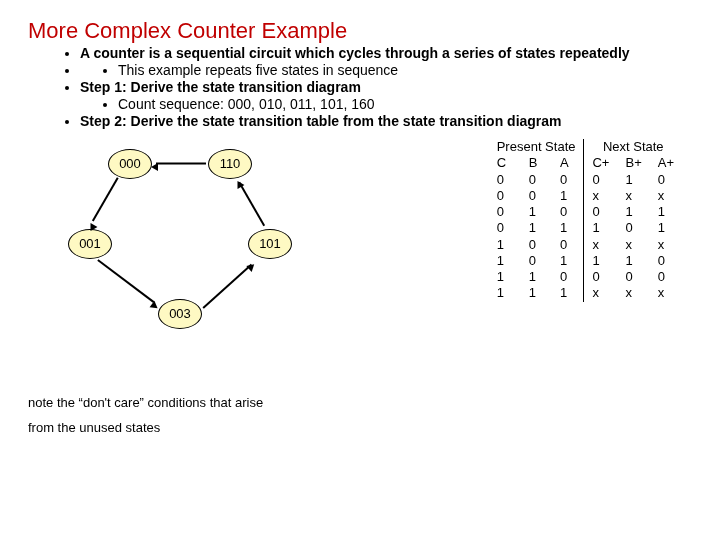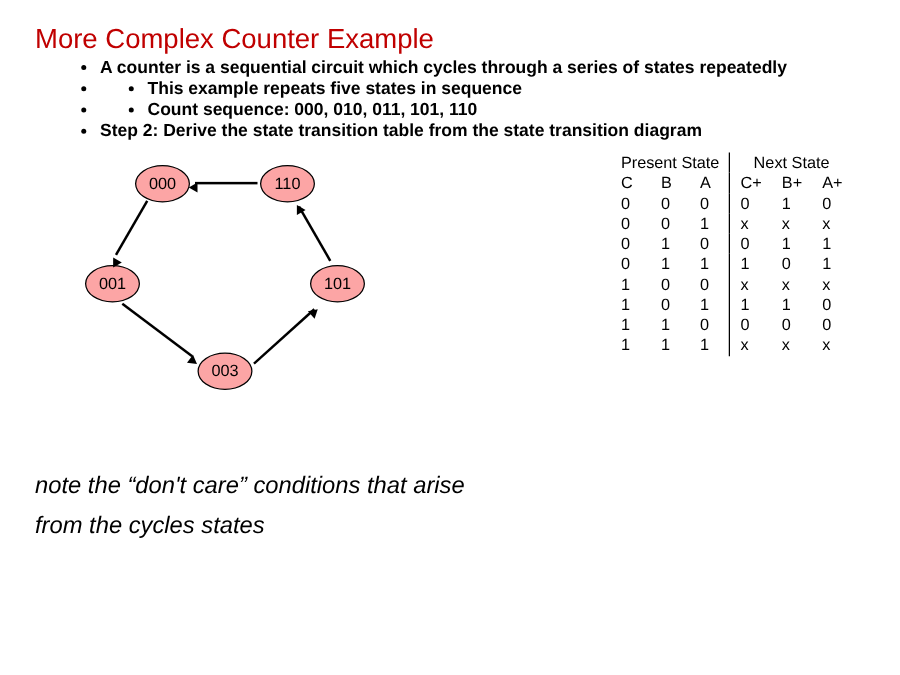--- a/index.html
+++ b/index.html
@@ -20,21 +20,21 @@
   }
   ul.bullets {
     margin: 0 0 10px 0;
     padding-left: 40px;
     font-weight: bold;
   }
   ul.bullets li { margin: 1px 12px; }
   ul.sub {
     list-style: disc;
     padding-left: 26px;
-    font-weight: bold;
+    font-weight: normal;
   }
   .mid {
     position: relative;
     height: 250px;
   }
   .diagram {
     position: absolute;
     left: 10px;
     top: 0;
     width: 280px;
@@ -42,21 +42,21 @@
   }
   .node {
     position: absolute;
     width: 42px;
     height: 28px;
     border: 1.5px solid #000;
     border-radius: 50%;
     text-align: center;
     line-height: 28px;
     font-size: 13px;
-    background: #fca5a5;
+    background: #fef9c3;
   }
   .arrowline {
     position: absolute;
     background: #000;
     transform-origin: 0 50%;
     height: 1.5px;
   }
   .arrowhead {
     position: absolute;
     width: 0; height: 0;
@@ -71,39 +71,38 @@
     top: 0;
     font-size: 13px;
     line-height: 1.25;
   }
   table { border-collapse: collapse; }
   td { padding: 0 8px; text-align: left; margin-top: 35px; }
   .grouphdr td { text-align: center; padding-bottom: 0; }
   .vline { border-left: 1.5px solid #000; }
   .note {
     margin-top: 6px;
-    font-size: 19px;
-    font-style: italic;
+    font-size: 13px;
   }
 </style>
 </head>
 <body>
 
 <div class="title">More Complex Counter Example</div>
 
 <ul class="bullets">
   <li>A counter is a sequential circuit which cycles through a series of states repeatedly</li>
   <li>
     <ul class="sub">
         <li>This example repeats five states in sequence</li>
       </ul>
   </li>
-  <li>
+  <li><span>Step 1: Derive the state transition diagram</span>
     <ul class="sub">
-        <li>Count sequence: 000, 010, 011, 101, 110</li>
+        <li>Count sequence: 000, 010, 011, 101, 160</li>
       </ul>
   </li>
   <li>Step 2: Derive the state transition table from the state transition diagram</li>
 </ul>
 
 <div class="mid">
 
   <div class="diagram">
 
     <div class="node" style="left:70px;  top:10px;">000</div>
@@ -209,13 +208,13 @@
             <td>x</td>
             <td>x</td>
           </tr>
         </tbody>
     </table>
   </div>
 
 </div>
 
 <div class="note">note the “don't care” conditions that arise</div>
-<div class="note" style="margin-top:10px;">from the cycles states</div>
+<div class="note" style="margin-top:10px;">from the unused states</div>
 
 </body></html>

